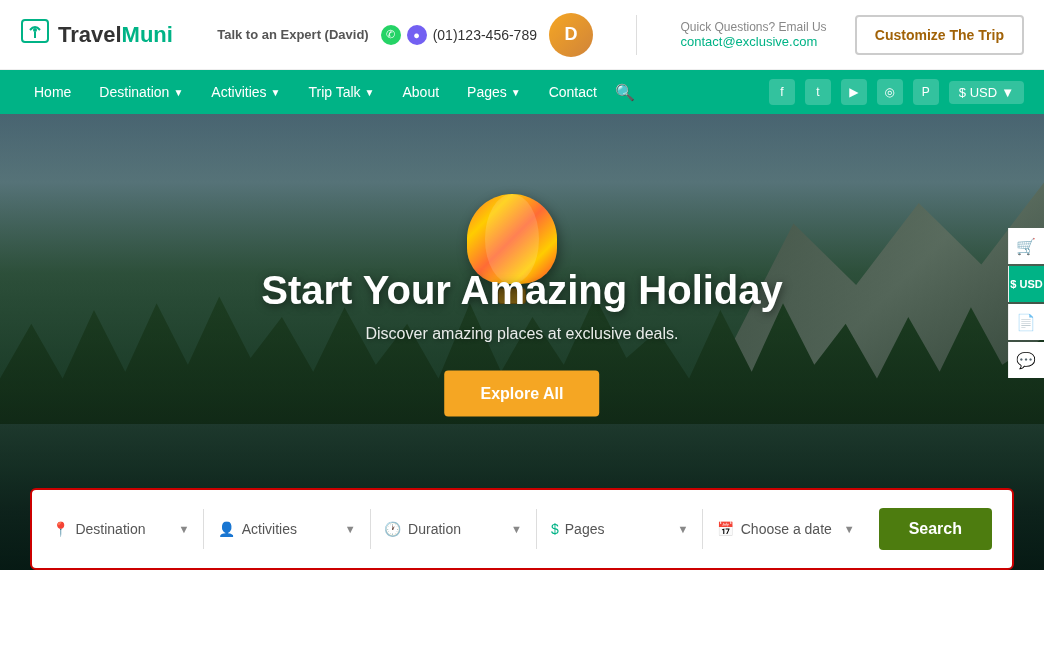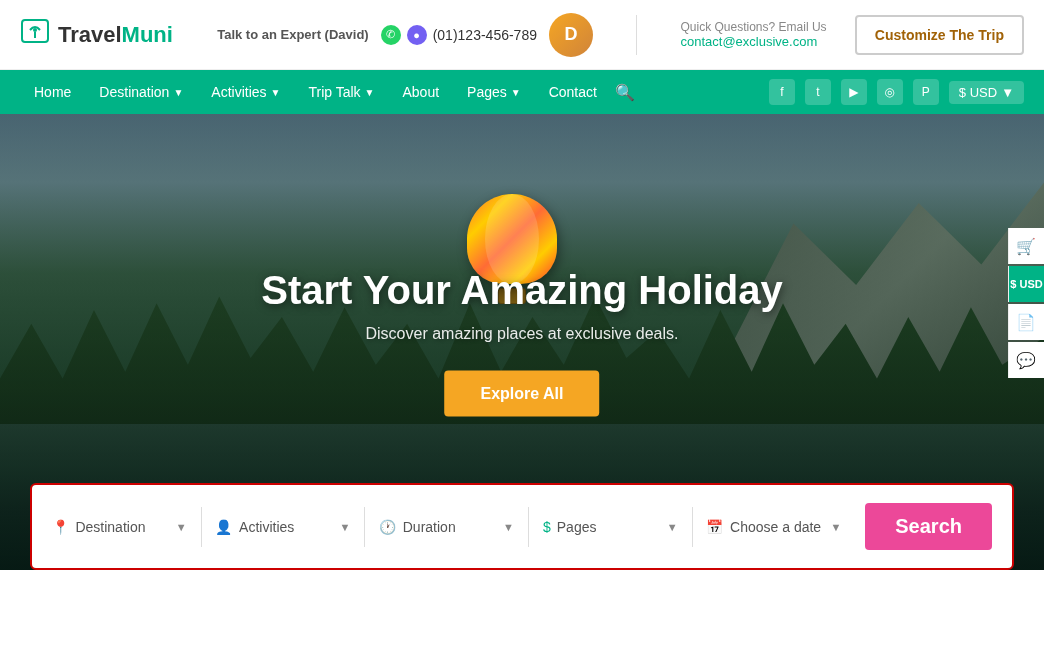--- a/index.html
+++ b/index.html
@@ -307,25 +307,25 @@
       padding: 0 14px;
       height: 40px;
       cursor: pointer;
       min-width: 0;
     }
     .search-field:first-child { padding-left: 0; }
     .search-field-icon { color: #00b386; font-size: 14px; flex-shrink: 0; }
     .search-field-text { font-size: 14px; color: #555; flex: 1; }
     .search-field-chevron { color: #888; font-size: 11px; flex-shrink: 0; }
     .search-btn {
-      background: #ec4899;
+      background: #4d7c0f;
       color: white;
       border: none;
       padding: 12px 30px;
-      font-size: 20px;
+      font-size: 16px;
       font-weight: 700;
       border-radius: 4px;
       cursor: pointer;
       margin-left: 10px;
       white-space: nowrap;
     }
   </style>
 </head>
 <body>
 

